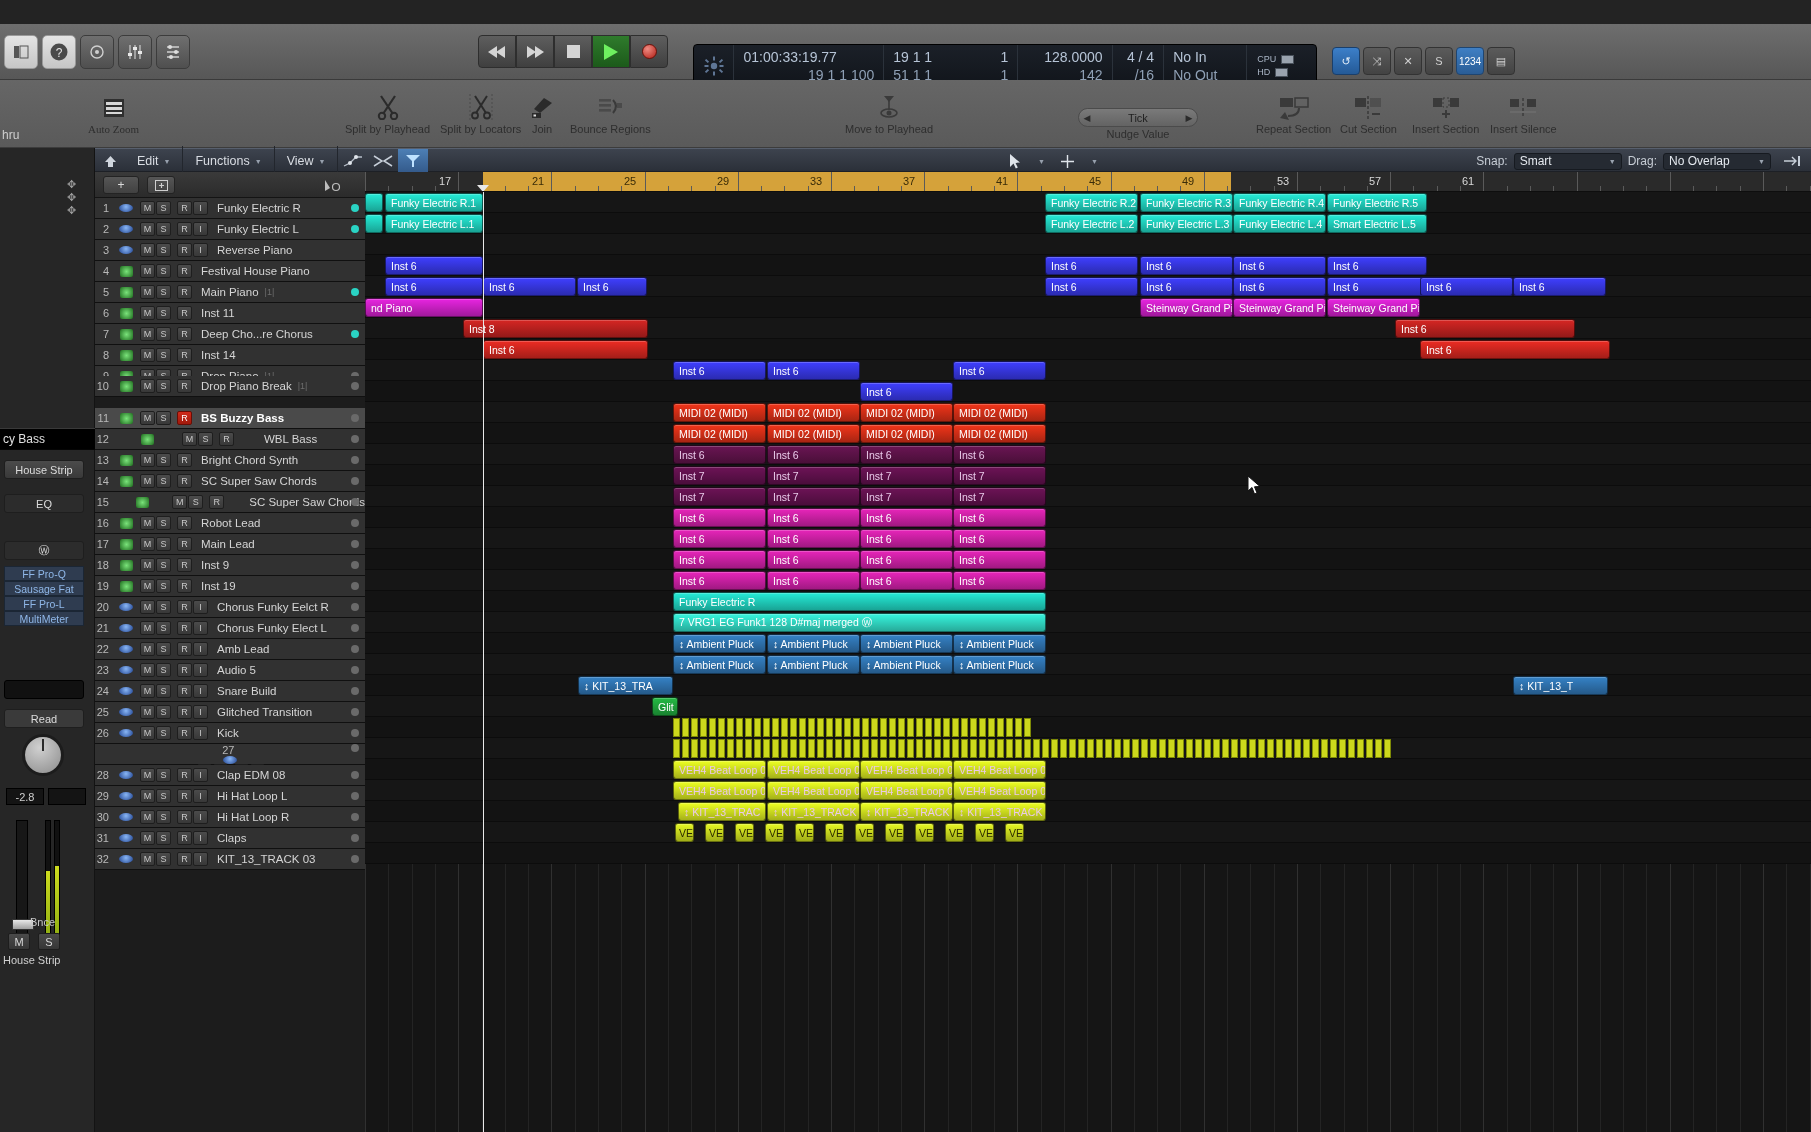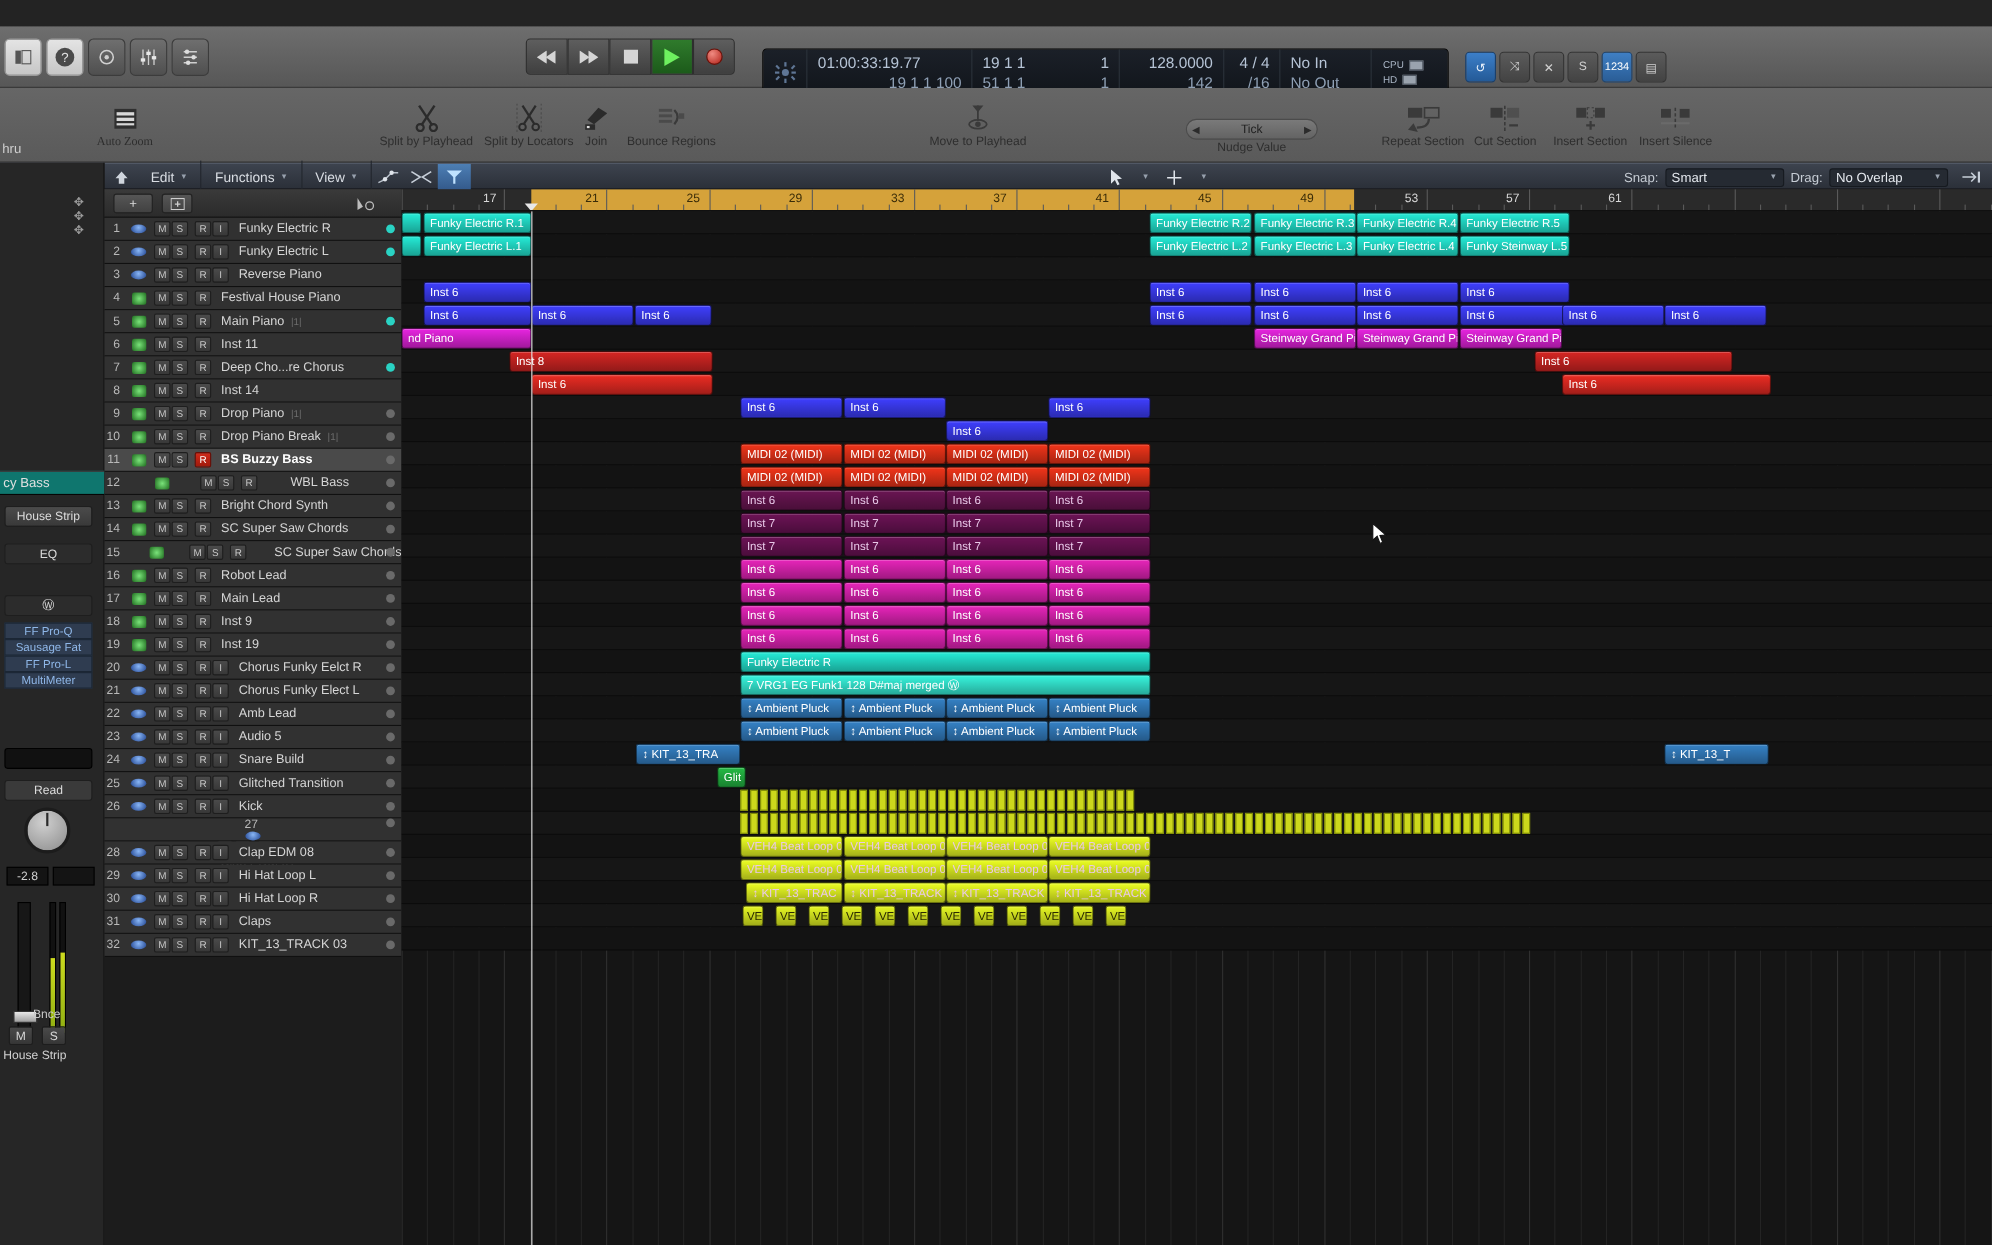--- a/index.html
+++ b/index.html
@@ -519,21 +519,21 @@
           </svg>
       </div>
     </div>
   </div>
 
   <div class="inspector">
     <div style="position:absolute;left:2px;top:-20px;color:#cfcfcf;font-size:12px;">hru</div>
 
     <div style="position:absolute;left:67px;top:30px;color:#9b9b9b;font-size:11px;line-height:13px;">✥<br>✥<br>✥</div>
 
-    <div style="position:absolute;left:0;top:280px;width:95px;height:22px;background:#0f766e;border-top:1px solid #3a3a3a;border-bottom:1px solid #050505;">
+    <div style="position:absolute;left:0;top:280px;width:95px;height:22px;background:#000000;border-top:1px solid #3a3a3a;border-bottom:1px solid #050505;">
       <div style="padding:3px 0 0 3px;color:#e0e0e0;font-size:12px;">cy Bass</div>
     </div>
 
     <div class="insp-strip" style="top:312px">
       <span>House Strip</span>
     </div>
     <div class="insp-strip" style="top:346px;background:#2c2c2c;">
       <span>EQ</span>
     </div>
     <div class="insp-strip" style="top:393px;background:#2c2c2c;">
@@ -708,21 +708,21 @@
           </div>
           <div class="tbtns">
             <div class="tb-sm">M</div>
             <div class="tb-sm">S</div>
             <div class="tb-sm gap">R</div>
           </div>
           <div class="tname">Drop Piano</div>
           <div class="tfreeze">|1|</div>
           <div class="tdot" style="background:#6a6a6a"></div>
         </div>
-        <div class="trow" style="top: 215px;">
+        <div class="trow" style="top: 204px;">
           <div class="tnum">10</div>
           <div class="ticon">
             <span class="midi"></span>
           </div>
           <div class="tbtns">
             <div class="tb-sm">M</div>
             <div class="tb-sm">S</div>
             <div class="tb-sm gap">R</div>
           </div>
           <div class="tname">Drop Piano Break</div>
@@ -1243,21 +1243,21 @@
         <div class="region" style="left: 680px; width: 93px; top: 22px; background: linear-gradient(rgb(37, 236, 215), rgb(25, 164, 149));">
           <span class="rtxt">Funky Electric L.2</span>
         </div>
         <div class="region" style="left: 775px; width: 93px; top: 22px; background: linear-gradient(rgb(37, 236, 215), rgb(25, 164, 149));">
           <span class="rtxt">Funky Electric L.3</span>
         </div>
         <div class="region" style="left: 868px; width: 93px; top: 22px; background: linear-gradient(rgb(37, 236, 215), rgb(25, 164, 149));">
           <span class="rtxt">Funky Electric L.4</span>
         </div>
         <div class="region" style="left: 962px; width: 100px; top: 22px; background: linear-gradient(rgb(37, 236, 215), rgb(25, 164, 149));">
-          <span class="rtxt">Funky Steinway L.5</span>
+          <span class="rtxt">Smart Electric L.5</span>
         </div>
         <div class="region" style="left: 20px; width: 98px; top: 64px; background: linear-gradient(rgb(63, 63, 255), rgb(43, 43, 177));">
           <span class="rtxt">Inst 6</span>
         </div>
         <div class="region" style="left: 680px; width: 93px; top: 64px; background: linear-gradient(rgb(63, 63, 255), rgb(43, 43, 177));">
           <span class="rtxt">Inst 6</span>
         </div>
         <div class="region" style="left: 775px; width: 93px; top: 64px; background: linear-gradient(rgb(63, 63, 255), rgb(43, 43, 177));">
           <span class="rtxt">Inst 6</span>
         </div>

